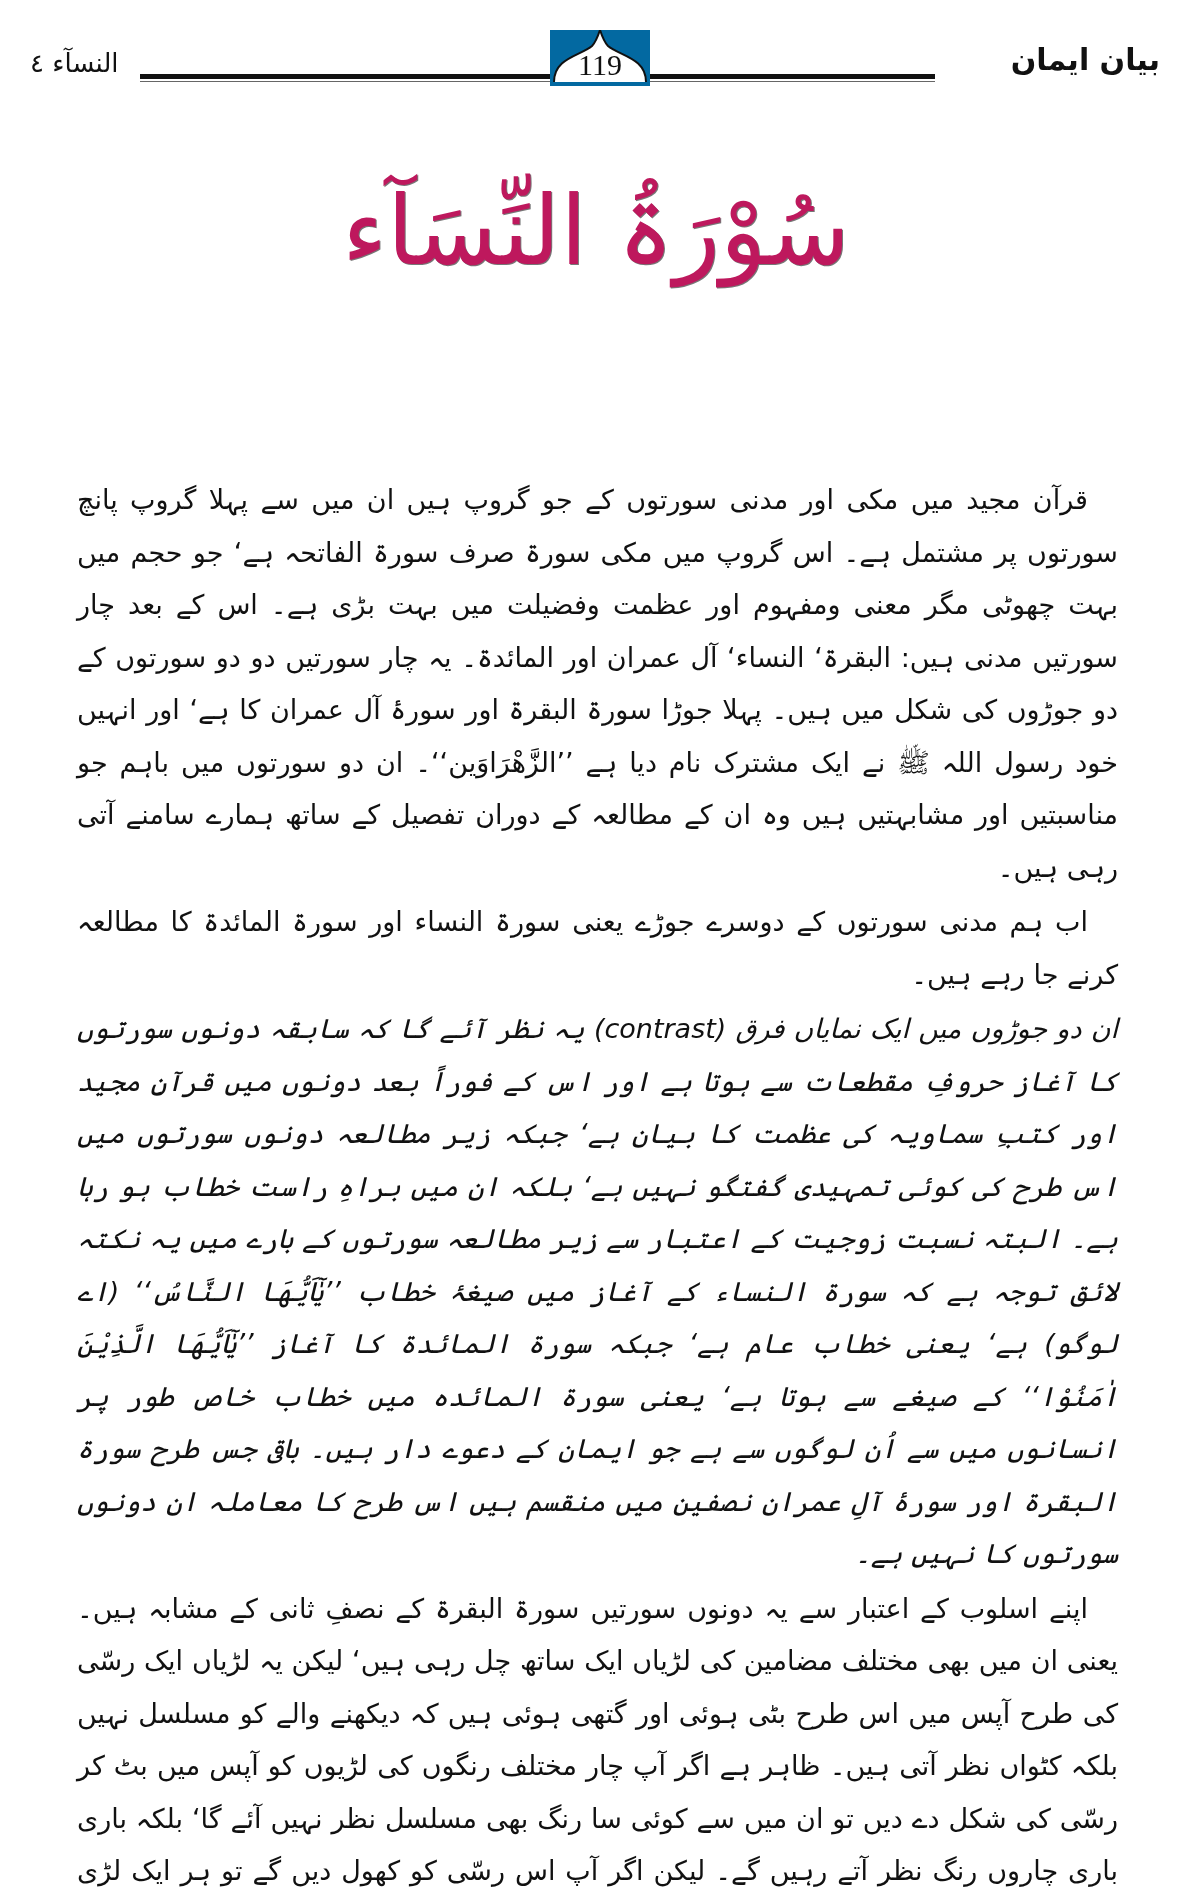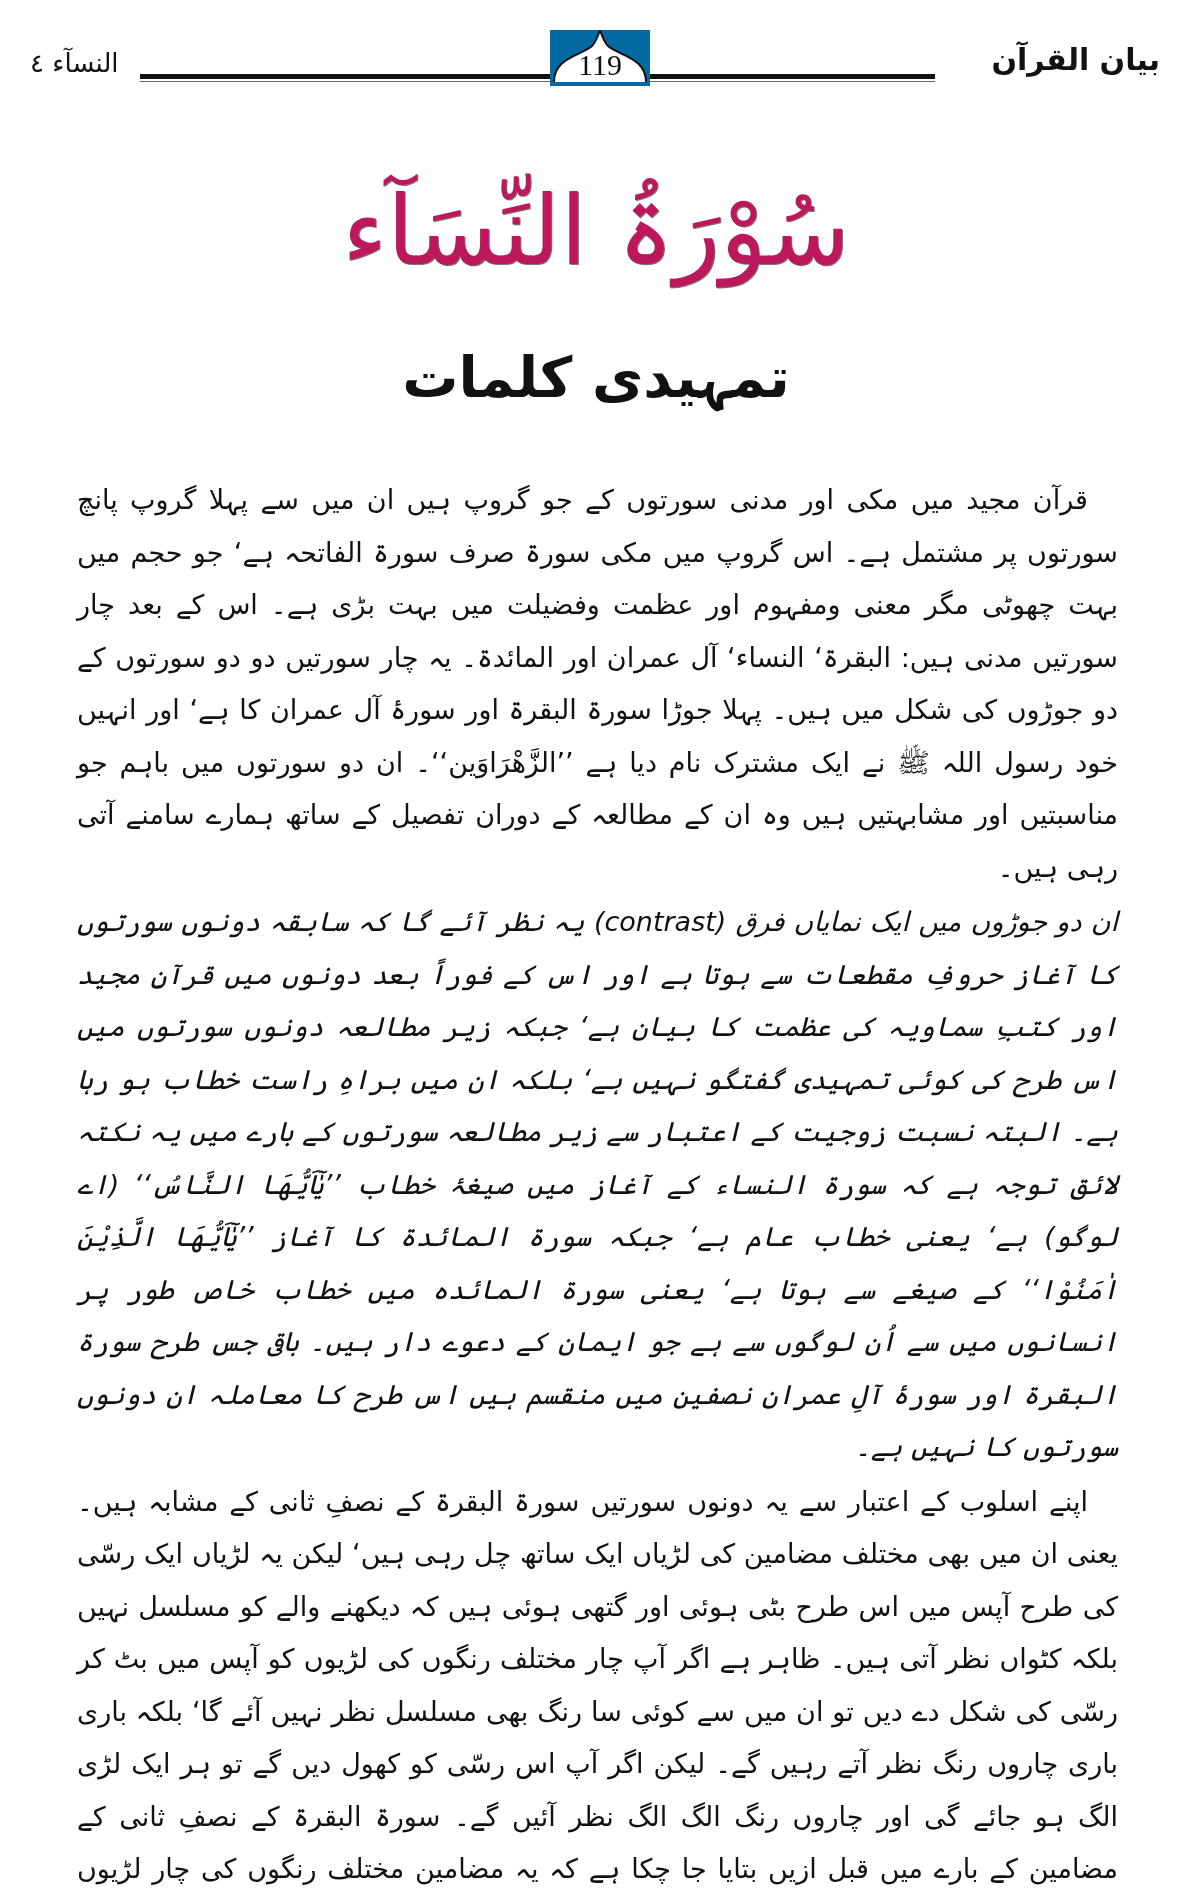--- a/index.html
+++ b/index.html
@@ -20,32 +20,32 @@
     .body-text p.cont { text-indent: 0; font-style: italic; }
   </style>
 </head>
 <body>
 
 <div class="page">
 
   <div class="header">
     <div class="header-rule"></div>
     <div class="header-rule-thin"></div>
-    <div class="running-title">بیان القرآن</div>
+    <div class="running-title">بیان ایمان</div>
     <div class="page-number-arch">
       <svg width="100" height="56" viewBox="0 0 100 56">
         <path d="M4 52 C4 28, 30 26, 42 16 C46 12, 48 6, 50 0 C52 6, 54 12, 58 16 C70 26, 96 28, 96 52" fill="#fff" stroke="#111" stroke-width="2"></path>
       </svg>
       <div class="page-number">119</div>
     </div>
     <div class="surah-label">النسآء ٤</div>
   </div>
 
   <div class="surah-title">سُوْرَۃُ النِّسَآء</div>
-  <div class="subtitle">تمہیدی کلمات</div>
 
   <div class="body-text">
     <p>قرآن مجید میں مکی اور مدنی سورتوں کے جو گروپ ہیں ان میں سے پہلا گروپ پانچ سورتوں پر مشتمل ہے۔ اس گروپ میں مکی سورۃ صرف سورۃ الفاتحہ ہے‘ جو حجم میں بہت چھوٹی مگر معنی ومفہوم اور عظمت وفضیلت میں بہت بڑی ہے۔ اس کے بعد چار سورتیں مدنی ہیں: البقرۃ‘ النساء‘ آل عمران اور المائدۃ۔ یہ چار سورتیں دو دو سورتوں کے دو جوڑوں کی شکل میں ہیں۔ پہلا جوڑا سورۃ البقرۃ اور سورۂ آل عمران کا ہے‘ اور انہیں خود رسول اللہ ﷺ نے ایک مشترک نام دیا ہے ’’الزَّھْرَاوَین‘‘۔ ان دو سورتوں میں باہم جو مناسبتیں اور مشابہتیں ہیں وہ ان کے مطالعہ کے دوران تفصیل کے ساتھ ہمارے سامنے آتی رہی ہیں۔</p>
+    <p>اب ہم مدنی سورتوں کے دوسرے جوڑے یعنی سورۃ النساء اور سورۃ المائدۃ کا مطالعہ کرنے جا رہے ہیں۔</p>
     <p class="cont">ان دو جوڑوں میں ایک نمایاں فرق (contrast) یہ نظر آئے گا کہ سابقہ دونوں سورتوں کا آغاز حروفِ مقطعات سے ہوتا ہے اور اس کے فوراً بعد دونوں میں قرآنِ مجید اور کتبِ سماویہ کی عظمت کا بیان ہے‘ جبکہ زیر مطالعہ دونوں سورتوں میں اس طرح کی کوئی تمہیدی گفتگو نہیں ہے‘ بلکہ ان میں براہِ راست خطاب ہو رہا ہے۔ البتہ نسبت زوجیت کے اعتبار سے زیر مطالعہ سورتوں کے بارے میں یہ نکتہ لائق توجہ ہے کہ سورۃ النساء کے آغاز میں صیغۂ خطاب ’’یٰٓاَیُّھَا النَّاسُ‘‘ (اے لوگو) ہے‘ یعنی خطاب عام ہے‘ جبکہ سورۃ المائدۃ کا آغاز ’’یٰٓاَیُّھَا الَّذِیْنَ اٰمَنُوْا‘‘ کے صیغے سے ہوتا ہے‘ یعنی سورۃ المائدہ میں خطاب خاص طور پر انسانوں میں سے اُن لوگوں سے ہے جو ایمان کے دعوے دار ہیں۔ باقی جس طرح سورۃ البقرۃ اور سورۂ آلِ عمران نصفین میں منقسم ہیں اس طرح کا معاملہ ان دونوں سورتوں کا نہیں ہے۔</p>
     <p>اپنے اسلوب کے اعتبار سے یہ دونوں سورتیں سورۃ البقرۃ کے نصفِ ثانی کے مشابہ ہیں۔ یعنی ان میں بھی مختلف مضامین کی لڑیاں ایک ساتھ چل رہی ہیں‘ لیکن یہ لڑیاں ایک رسّی کی طرح آپس میں اس طرح بٹی ہوئی اور گتھی ہوئی ہیں کہ دیکھنے والے کو مسلسل نہیں بلکہ کٹواں نظر آتی ہیں۔ ظاہر ہے اگر آپ چار مختلف رنگوں کی لڑیوں کو آپس میں بٹ کر رسّی کی شکل دے دیں تو ان میں سے کوئی سا رنگ بھی مسلسل نظر نہیں آئے گا‘ بلکہ باری باری چاروں رنگ نظر آتے رہیں گے۔ لیکن اگر آپ اس رسّی کو کھول دیں گے تو ہر ایک لڑی الگ ہو جائے گی اور چاروں رنگ الگ الگ نظر آئیں گے۔ سورۃ البقرۃ کے نصفِ ثانی کے مضامین کے بارے میں قبل ازیں بتایا جا چکا ہے کہ یہ مضامین مختلف رنگوں کی چار لڑیوں کی طرح ہیں‘ جن میں دو کا تعلق شریعت سے</p>
   </div>
 
 </div>
 
 </body></html>

